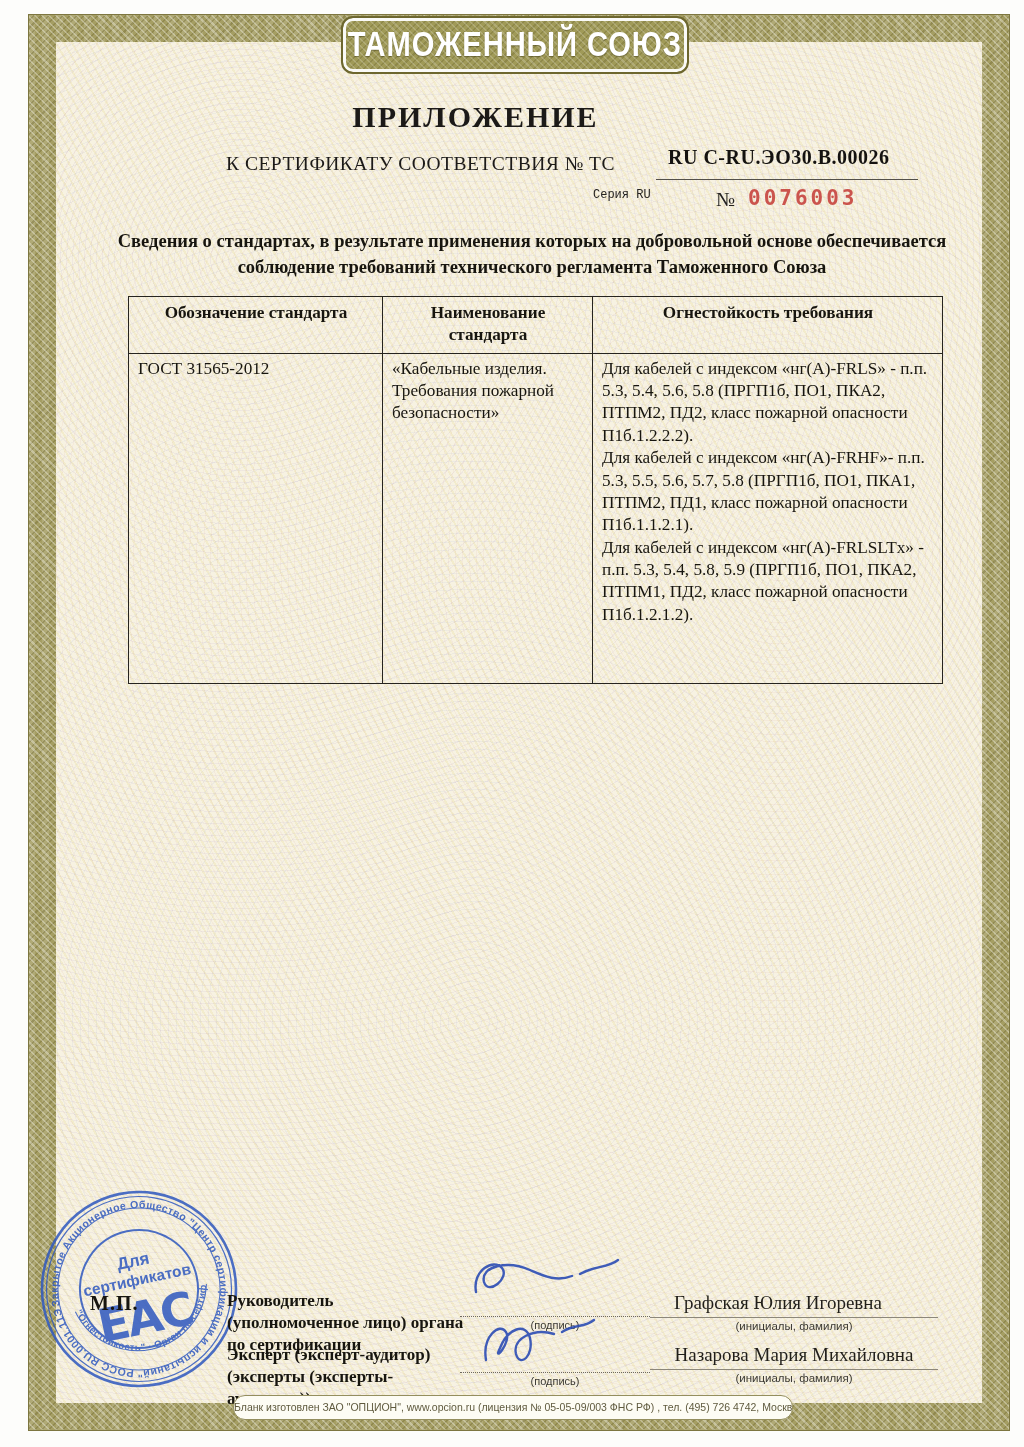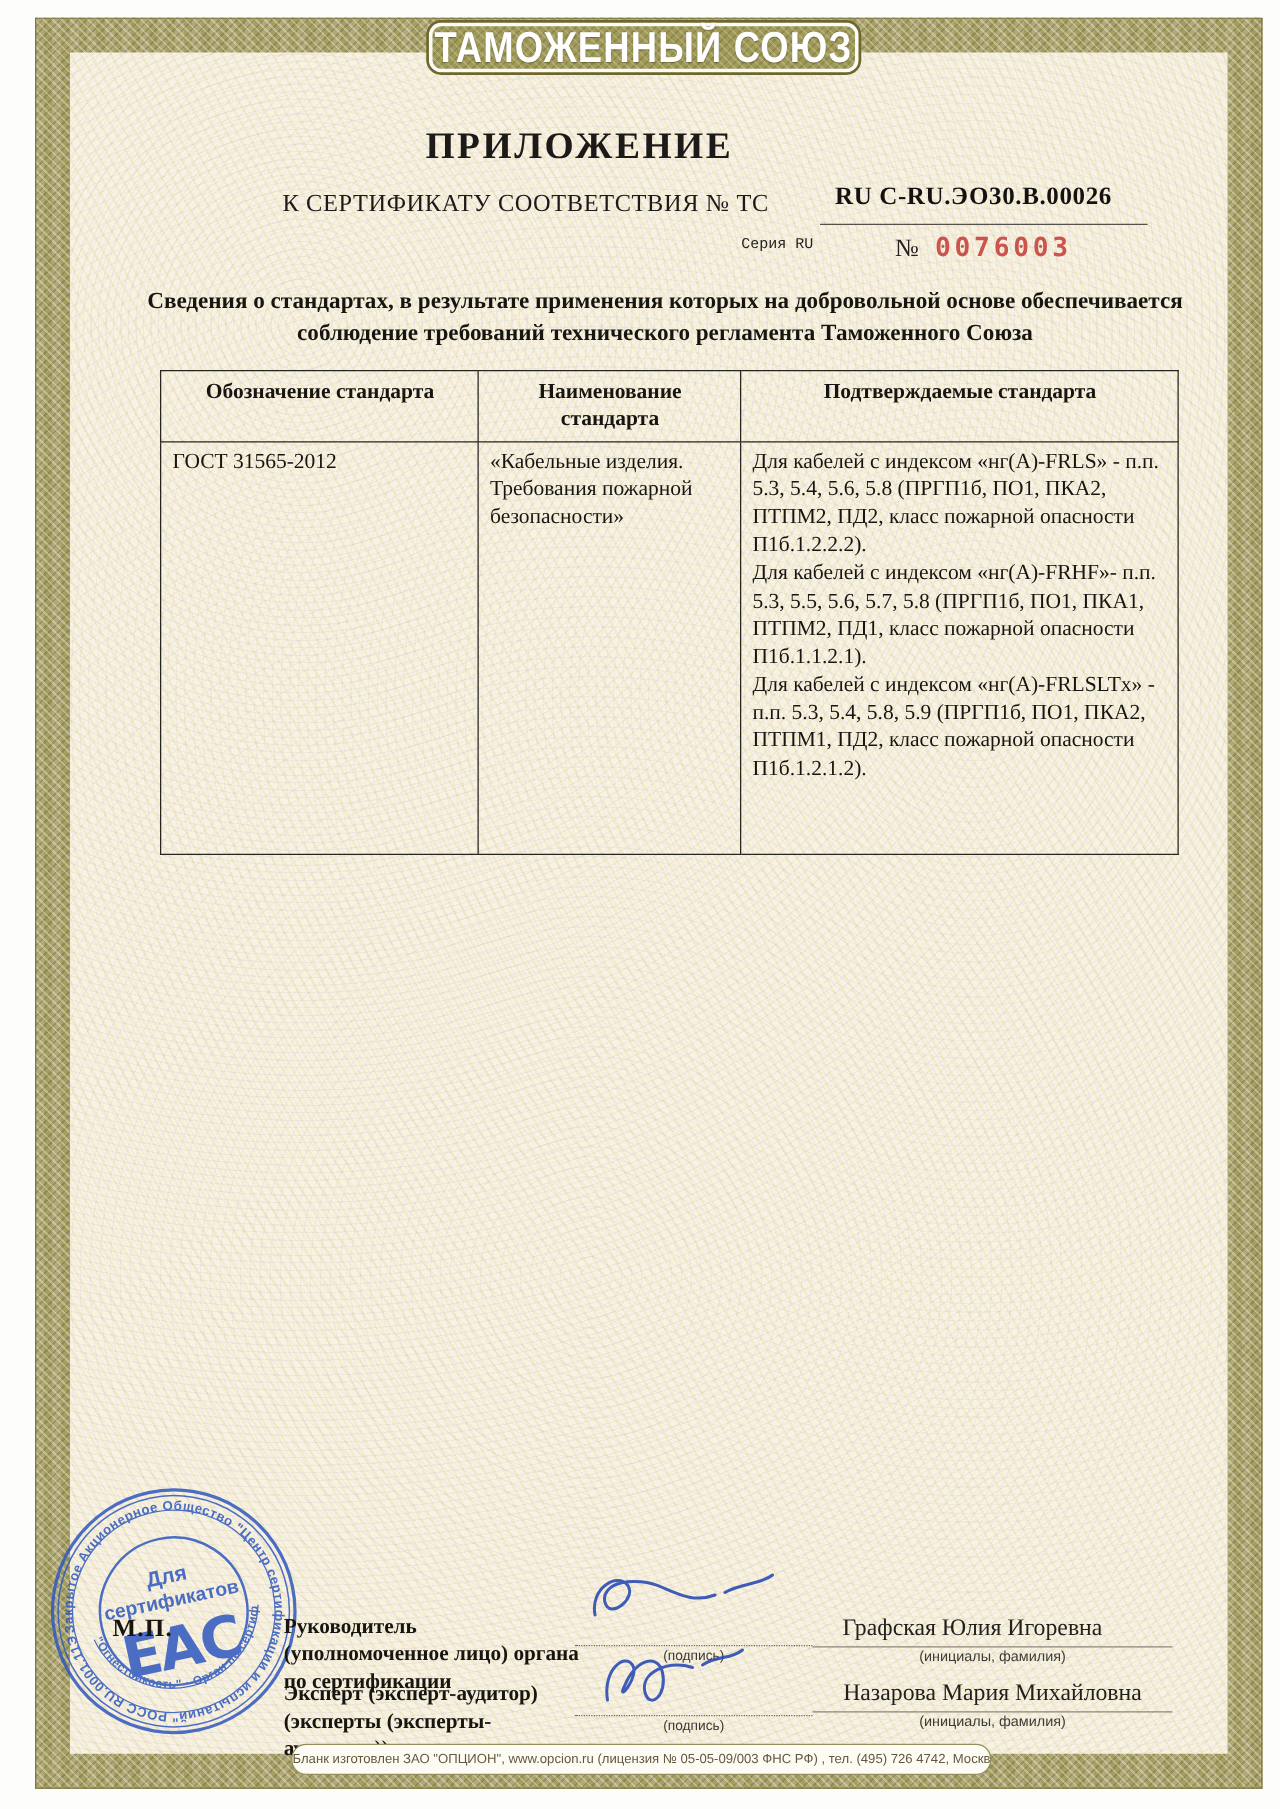--- a/index.html
+++ b/index.html
@@ -18,33 +18,33 @@
 
   
   .interior { position:absolute; left:56px; top:42px; right:42px; bottom:44px;
     background:
       repeating-radial-gradient(circle at 20% 16%, rgba(168,140,200,.10) 0 1px, transparent 1px 6px),
       repeating-radial-gradient(circle at 78% 38%, rgba(212,150,140,.09) 0 1px, transparent 1px 7px),
       repeating-radial-gradient(circle at 45% 72%, rgba(140,158,212,.09) 0 1px, transparent 1px 8px),
       repeating-linear-gradient(60deg, rgba(236,226,172,.40) 0 2px, transparent 2px 7px),
       #f7f2e2; }
 
-  .banner { position:absolute; left:341px; top:16px; width:348px; height:44px;
+  .banner { position:absolute; left:341px; top:16px; width:348px; height:58px;
     background:
       repeating-linear-gradient(45deg, rgba(255,255,255,.18) 0 1.5px, transparent 1.5px 5px),
       repeating-linear-gradient(-45deg, rgba(80,74,25,.22) 0 1.5px, transparent 1.5px 5px),
       #a09a58;
     border:2px solid #6d672f; border-radius:12px;
     box-shadow: inset 0 0 0 3px rgba(255,255,255,.95);
     display:flex; align-items:center; justify-content:center; }
   .banner span { color:#fff; font-family:"Liberation Sans", sans-serif; font-weight:bold;
     font-size:31px; letter-spacing:1px; transform:scale(.94,1.12);
     text-shadow:0 1px 1px rgba(60,55,20,.5); white-space:nowrap; }
 
-  .doc-title { position:absolute; left:0; top:100px; width:927px; text-align:center;
+  .doc-title { position:absolute; left:12px; top:100px; width:927px; text-align:center;
     font-size:30px; font-weight:bold; letter-spacing:2px; color:#1c1a18; }
 
   .subtitle { position:absolute; left:226px; top:153px; font-size:19.5px; font-weight:normal;
     color:#1c1a18; letter-spacing:.5px; }
   .cert-no { position:absolute; left:668px; top:146px; font-size:20px; font-weight:bold;
     color:#141210; letter-spacing:.5px; }
   .cert-underline { position:absolute; left:656px; top:179px; width:262px; height:0;
     border-bottom:1.5px solid #53504a; }
   .series-label { position:absolute; left:593px; top:188px; font-size:12px; color:#242220;font-family:Liberation Mono, monospace; }
   .num-sign { position:absolute; left:716px; top:188px; font-size:20px; color:#242220; }
@@ -126,21 +126,21 @@
   <table class="std">
     <colgroup>
         <col class="c1">
         <col class="c2">
         <col class="c3">
       </colgroup>
     <tbody>
         <tr>
       <th>Обозначение стандарта</th>
       <th>Наименование стандарта</th>
-      <th>Подтверждаемые стандарта</th>
+      <th>Огнестойкость требования</th>
     </tr>
     <tr class="row2">
       <td>ГОСТ 31565-2012</td>
       <td>«Кабельные изделия. Требования пожарной безопасности»</td>
       <td class="req">
         <p>Для кабелей с индексом «нг(А)-FRLS» -  п.п. 5.3, 5.4, 5.6, 5.8 (ПРГП1б, ПО1, ПКА2, ПТПМ2, ПД2, класс пожарной опасности П1б.1.2.2.2).</p>
         <p>Для кабелей с индексом «нг(А)-FRHF»- п.п. 5.3, 5.5, 5.6, 5.7, 5.8 (ПРГП1б, ПО1, ПКА1, ПТПМ2, ПД1, класс пожарной опасности П1б.1.1.2.1).</p>
         <p>Для кабелей с индексом «нг(А)-FRLSLTx» -  п.п. 5.3, 5.4, 5.8, 5.9 (ПРГП1б, ПО1, ПКА2, ПТПМ1, ПД2, класс пожарной опасности П1б.1.2.1.2).</p>
       </td>
     </tr>

